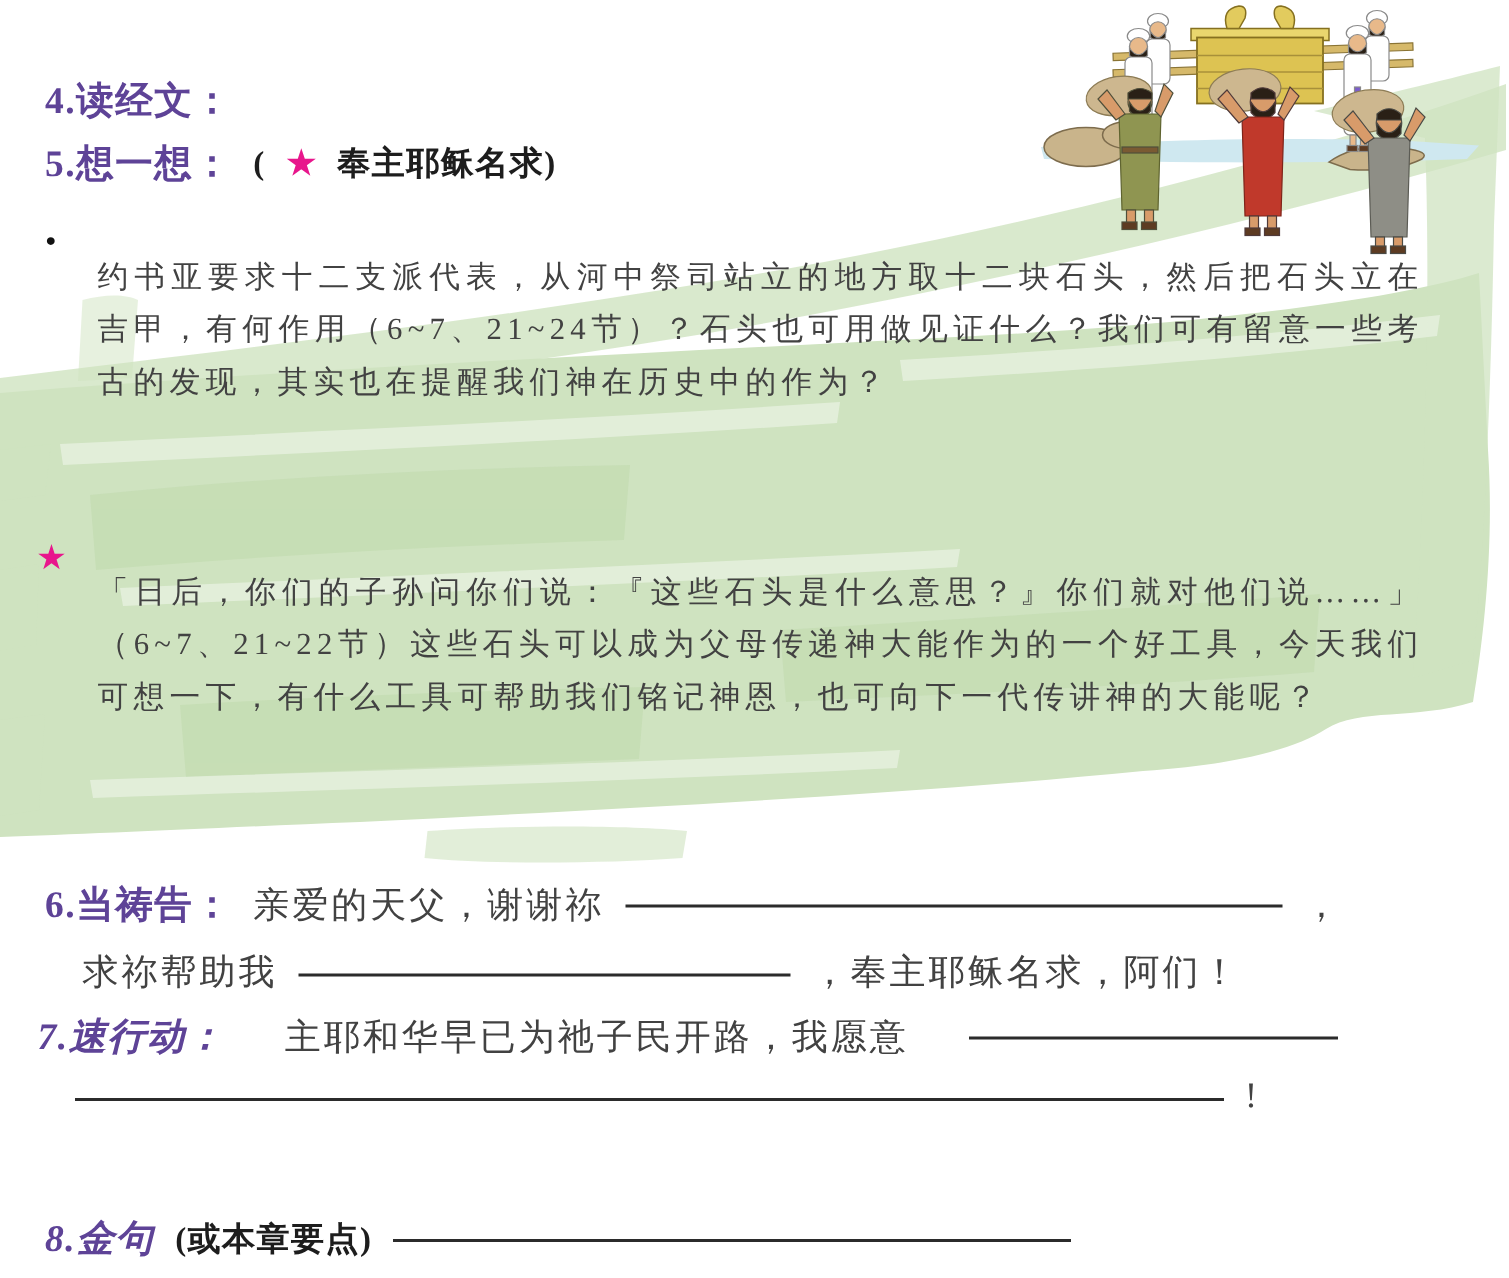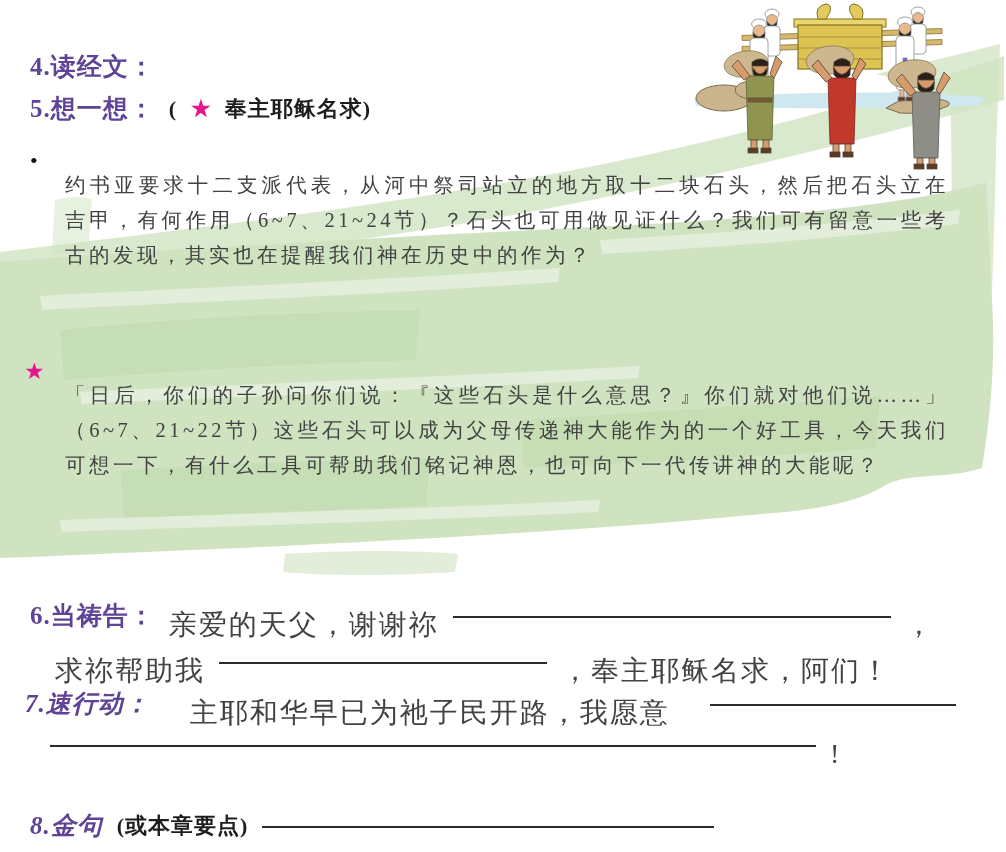--- a/index.html
+++ b/index.html
@@ -13,21 +13,21 @@
   .content{position:absolute;left:0;top:0;width:100%;height:100%;z-index:2;}
 
   .abs{position:absolute;white-space:nowrap;}
   .row{position:absolute;display:flex;align-items:center;white-space:nowrap;gap:14px;}
 
   .h-purple{color:#5e4397;font-weight:bold;font-size:25px;letter-spacing:1px;}
   .h-purple.it{font-style:italic;}
   .doc-title{color:#141414;font-weight:bold;font-size:31px;letter-spacing:7px;}
   .hint-black{color:#1d1d1d;font-weight:bold;font-size:22px;letter-spacing:1px;}
   .star{color:#e8168c;font-size:22px;font-weight:bold;}
-  .body-t{color:#424242;font-size:28px;letter-spacing:2px;margin-top:20px;}
+  .body-t{color:#424242;font-size:24px;letter-spacing:2px;}
 
   .para{
     position:absolute;left:65px;width:884px;
     color:#424242;font-size:20.5px;letter-spacing:3.5px;
     line-height:35px;text-align:justify;z-index:2;margin-top:20px;
   }
   .marker-dot{position:absolute;left:30px;color:#111;font-size:22px;z-index:2;}
   .marker-star{position:absolute;left:24px;color:#e8168c;font-size:23px;z-index:2;}
 
   .blank{

